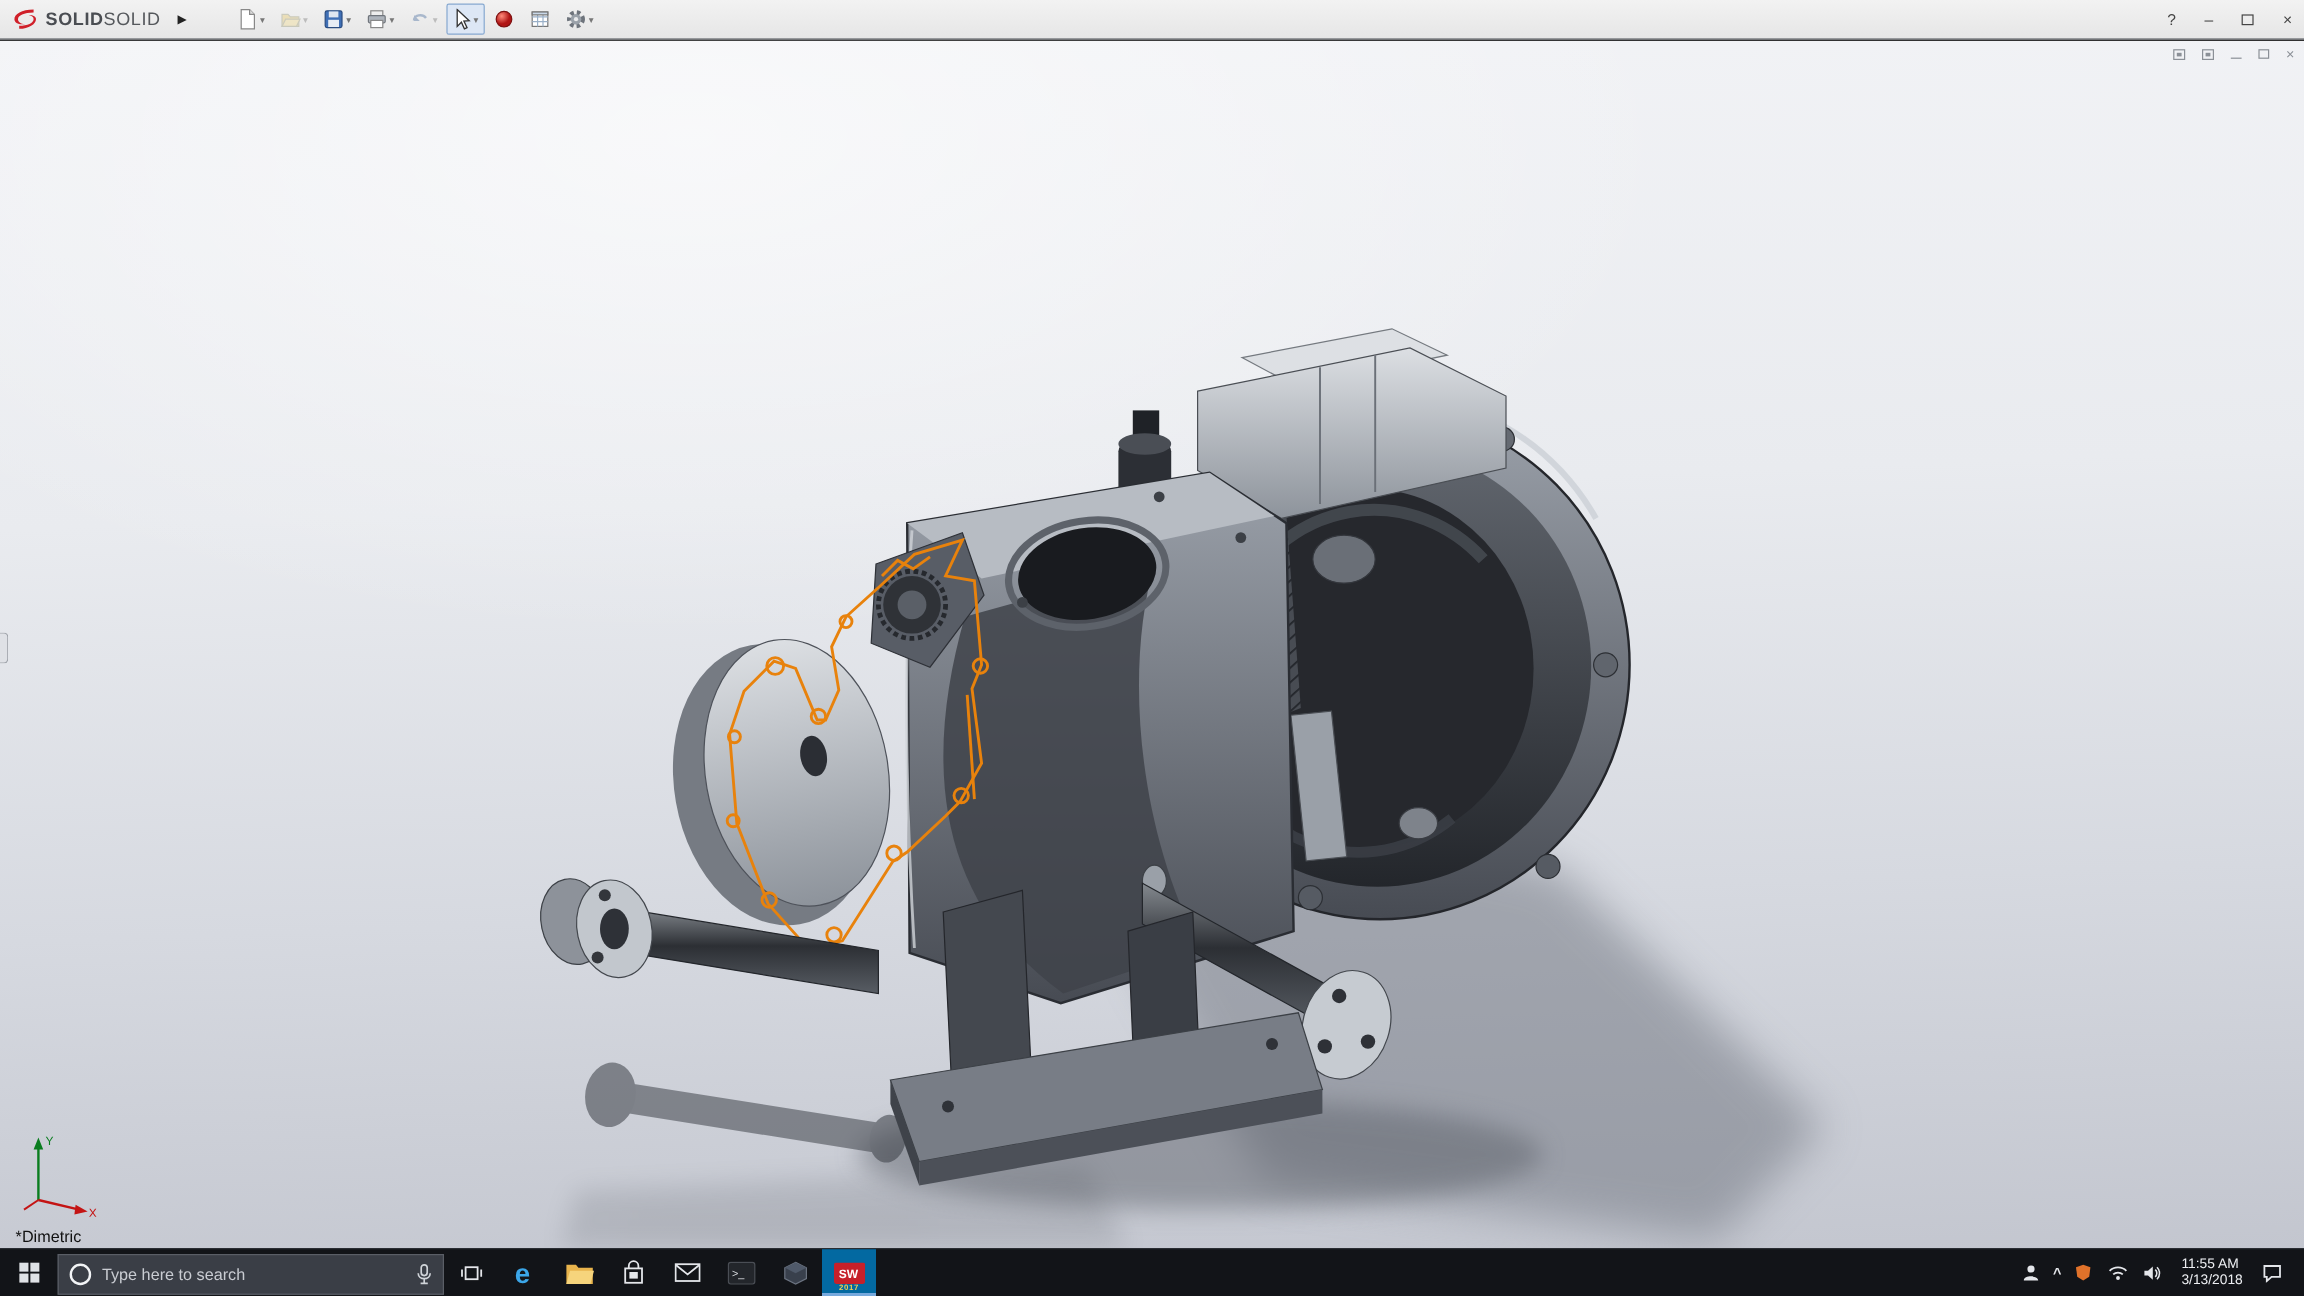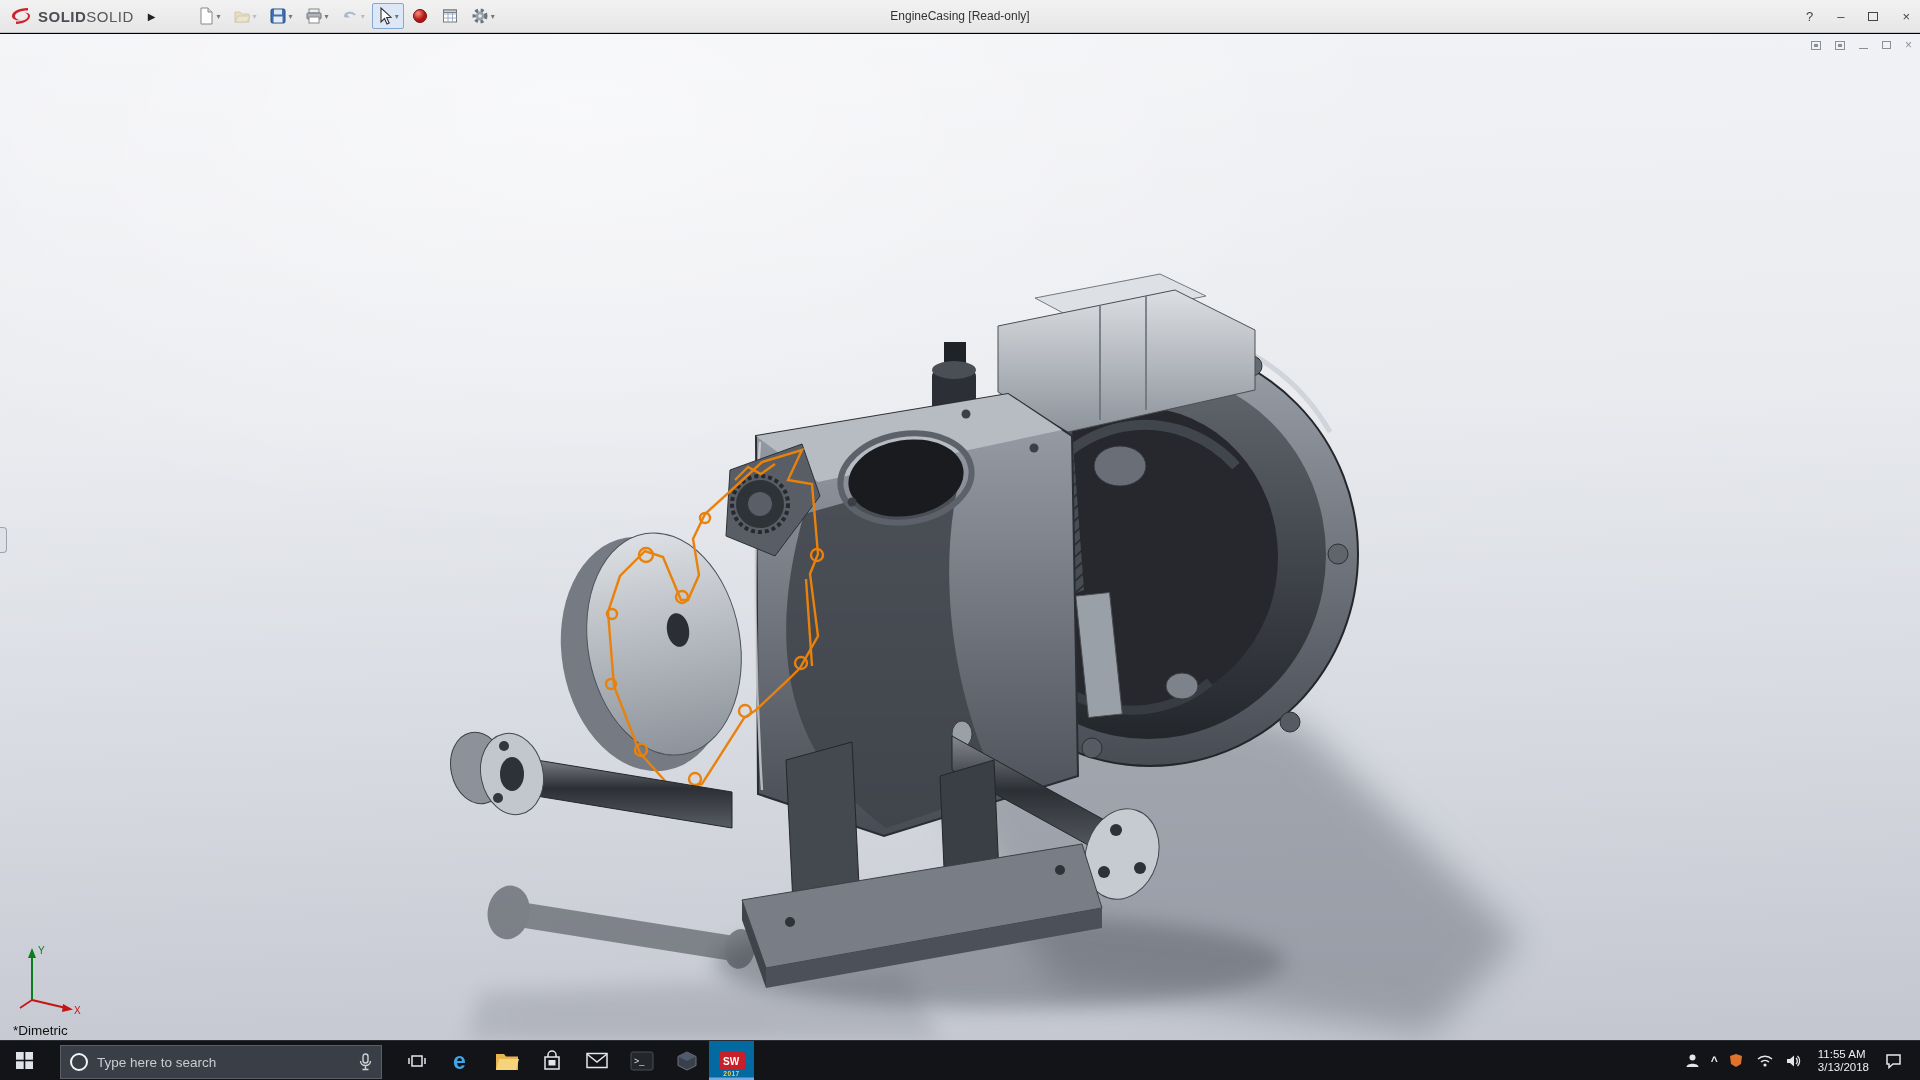--- a/index.html
+++ b/index.html
@@ -44,21 +44,21 @@
   .lefttab { position:absolute; left:0; top:493px; width:7px; height:26px;
     background:#dfe1e6; border:1px solid #9ea2a9; border-left:none;
     border-radius:0 4px 4px 0; cursor:pointer; }
   .orientation { position:absolute; left:13px; bottom:2px; font-size:13.5px; color:#111; }
   .triad { position:absolute; left:16px; bottom:26px; }
 
   
   .taskbar { position:absolute; bottom:0; left:0; width:1920px; height:40px;
     background:#121418; border-top:1px solid #2a2d33; display:flex; align-items:stretch; }
   .startbtn { width:48px; display:flex; align-items:center; justify-content:center; cursor:pointer; }
-  .searchbox { width:322px; margin:4px 12px; background:#3a3e46; border:1px solid #5a5e66;
+  .searchbox { width:322px; margin:4px 0; background:#3a3e46; border:1px solid #5a5e66;
     display:flex; align-items:center; gap:8px; padding:16px 8px; }
   .searchbox input { flex:1; background:transparent; border:none; outline:none;
     color:#d4d7dc; font-size:13.5px; font-family:"Liberation Sans",sans-serif; }
   .searchbox input::placeholder { color:#c9ccd2; opacity:1; }
   .taskicon { width:45px; display:flex; align-items:center; justify-content:center; cursor:pointer; position:relative; }
   .taskicon.active { background:#0369a1; box-shadow:inset 0 -2.5px 0 #76a9dd; }
   .trayarea { margin-left:auto; display:flex; align-items:center; gap:7px; padding-right:2px; }
   .trayicon { width:22px; display:flex; align-items:center; justify-content:center;
     color:#e4e6ea; cursor:pointer; }
   .chev { color:#e4e6ea; font-size:12px; font-weight:bold; cursor:pointer; }
@@ -147,21 +147,20 @@
     <div class="tbtn">
       <svg width="18" height="18" viewBox="0 0 18 18">
         <circle cx="9" cy="9" r="5.2" fill="none" stroke="#6e747c" stroke-width="4.6" stroke-dasharray="2.6 2.3"></circle>
         <circle cx="9" cy="9" r="4.4" fill="#9aa1a9"></circle>
         <circle cx="9" cy="9" r="1.8" fill="#e9eaec"></circle>
       </svg>
         <span class="caret">▾</span>
     </div>
   </div>
 
-  <div class="wintitle">EngineCasing [Read-only]</div>
 
   <div class="winctrls">
     <span class="g">?</span>
     <span class="g">–</span>
     <span class="maxbox"></span>
     <span class="g">×</span>
   </div>
 </div>
 
 <div class="viewport">

